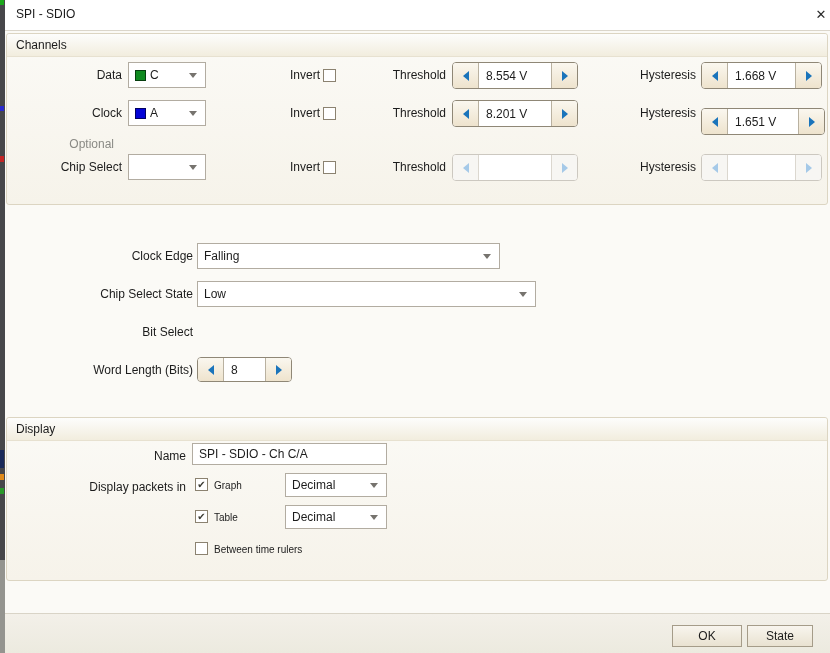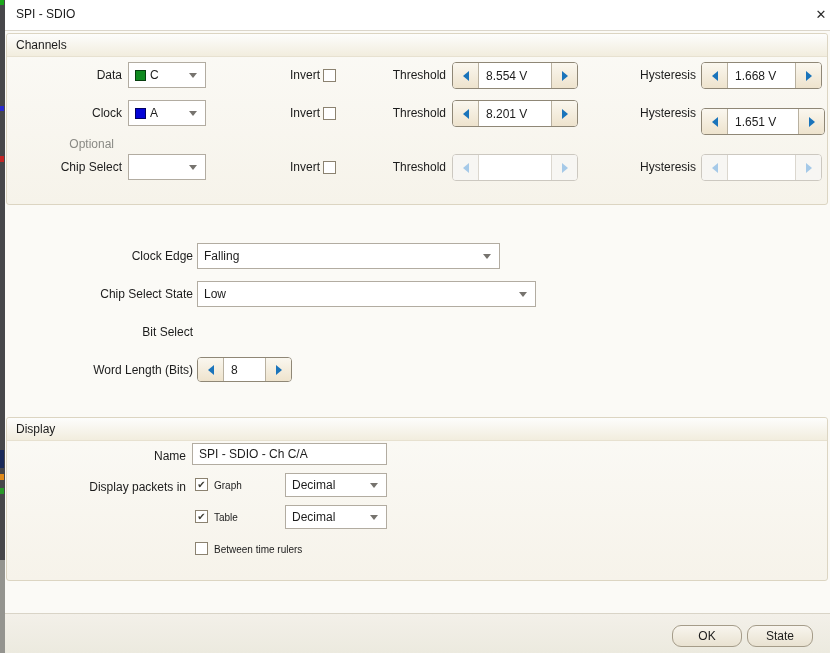--- a/index.html
+++ b/index.html
@@ -55,21 +55,21 @@
 
   .checkbox { position:absolute; width:13px; height:13px; border:1px solid #8b8270; background:#fff;
               font-size:10px; line-height:11px; text-align:center; color:#3c3c34; }
 
   .text-input { position:absolute; background:#fff; border:1px solid #b2aca1; font-family:"Liberation Sans", sans-serif;
                 font-size:12px; color:#1c1c1c; padding:0 6px; }
 
   .footer { position:absolute; left:5px; top:613px; width:825px; height:40px;
             background:linear-gradient(#f3f0e9,#ecead f) ; background:linear-gradient(#f3f0e9,#eceadf);
             border-top:1px solid #d9d4c7; }
-  .btn { position:absolute; height:22px; border:1px solid #a59c89; border-radius:9px;
+  .btn { position:absolute; height:22px; border:1px solid #a59c89; border-radius:0;
          background:linear-gradient(#f8f5ee,#e9e2d1); font-size:12px; color:#1c1c1c;
          text-align:center; line-height:20px; cursor:default; }
 </style>
 </head>
 <body>
 
 <div id="app">
 
   <div class="left-strip">
     <div class="speck" style="top:0;height:5px;background:#1ca81c"></div>

